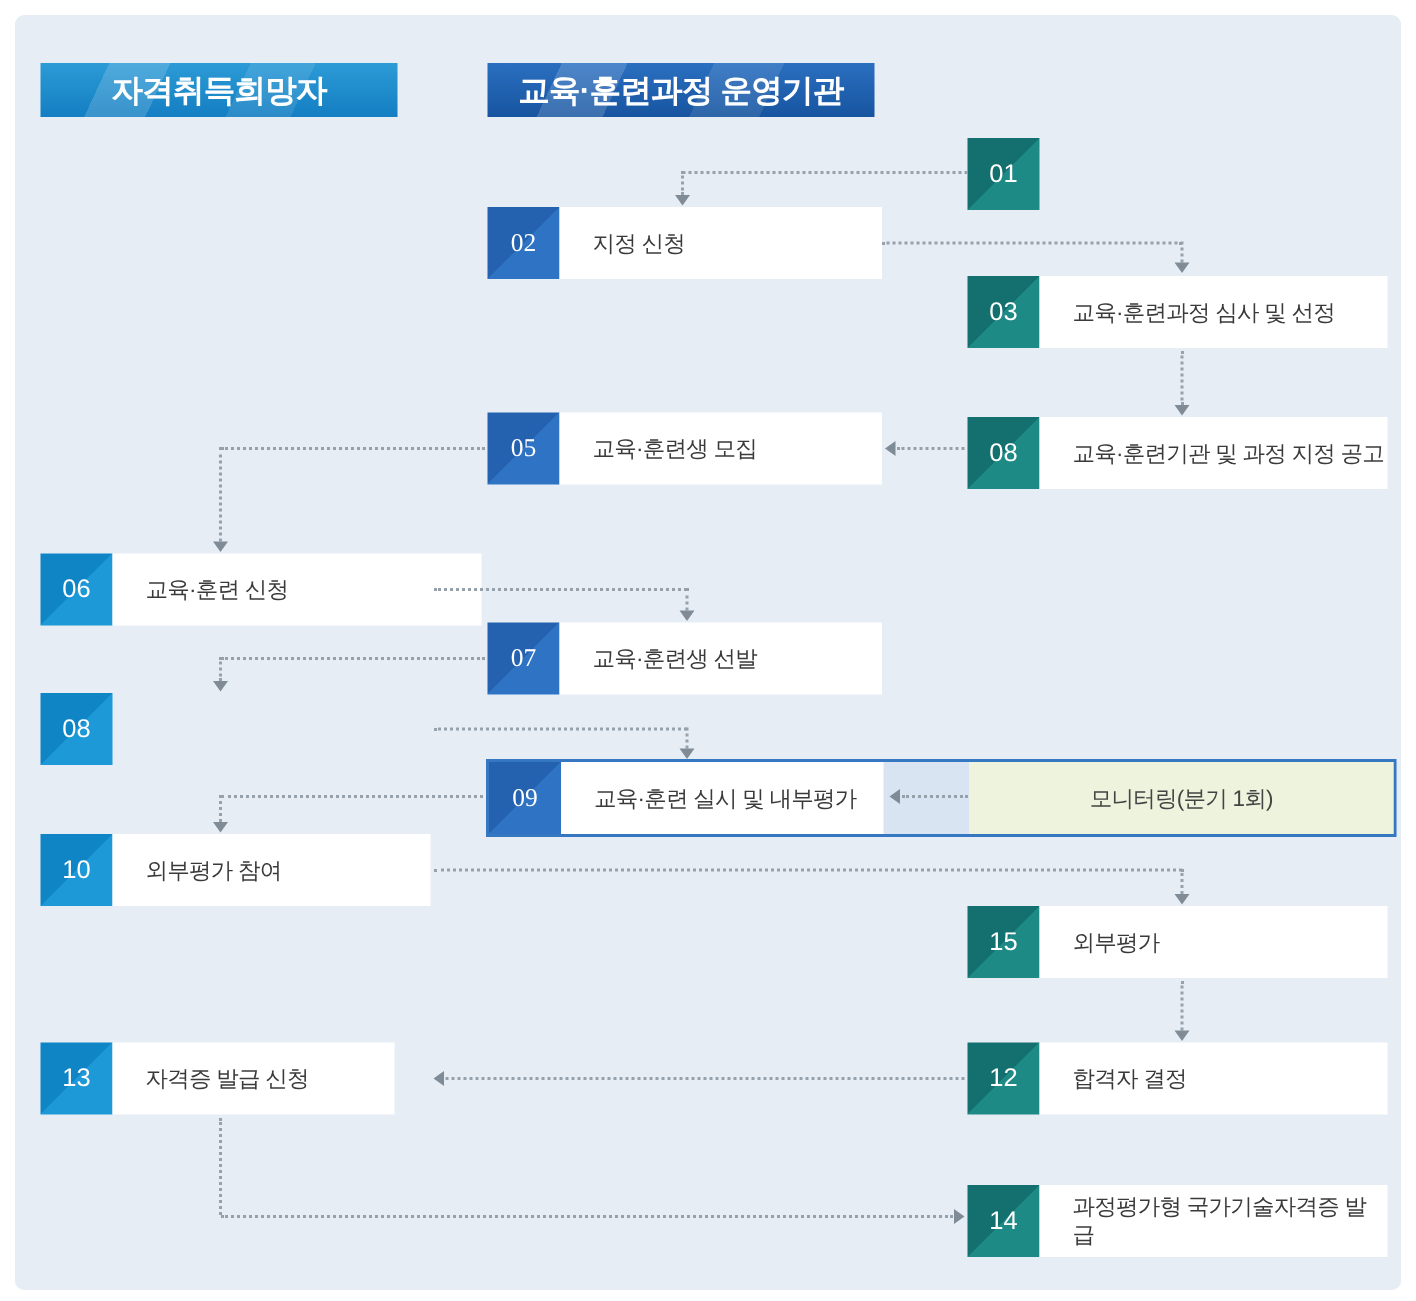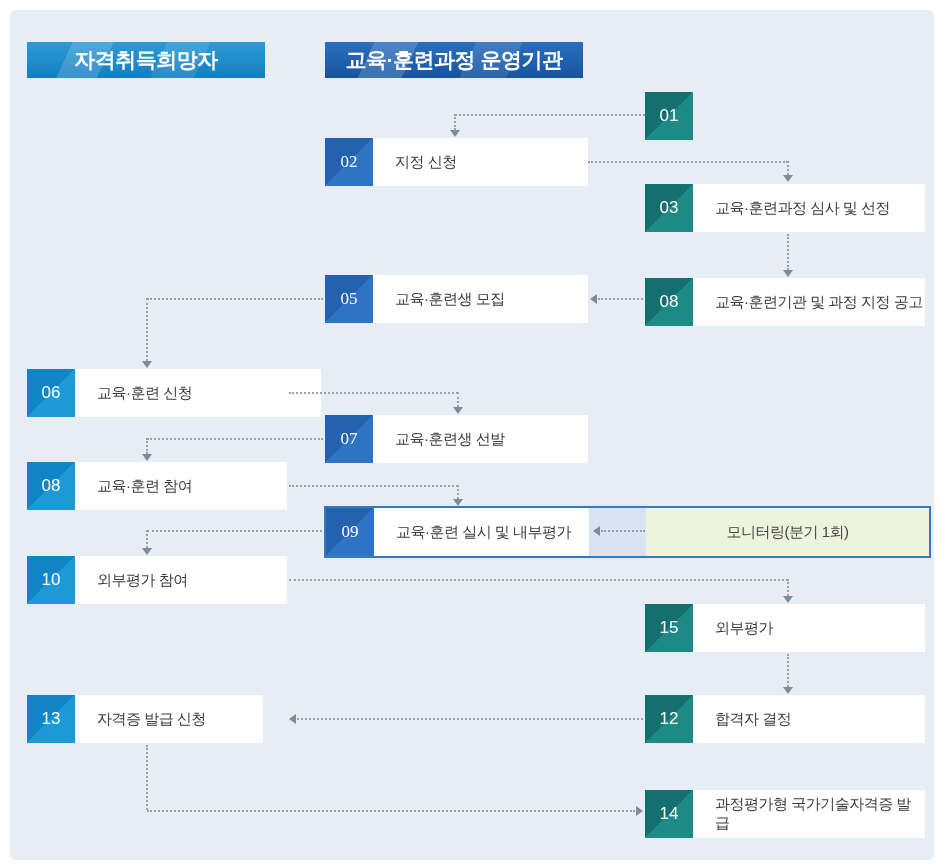--- a/index.html
+++ b/index.html
@@ -77,21 +77,20 @@
   <div class="label" style="width:246px">교육·훈련 신청</div>
 </div>
 
 <div class="step" style="left:325px;top:415px">
   <div class="num num-operator">07</div>
   <div class="label" style="width:215px">교육·훈련생 선발</div>
 </div>
 
 <div class="step" style="left:27px;top:462px">
   <div class="num num-applicant">08</div>
-  <div class="label" style="width:212px">교육·훈련 참여</div>
 </div>
 
 <div class="row09" style="left:324px;top:506px">
   <div class="num num-operator">09</div>
   <div class="label" style="width:215px">교육·훈련 실시 및  내부평가</div>
   <div class="mon-gap"></div>
   <div class="mon-box">모니터링(분기 1회)</div>
 </div>
 
 <div class="step" style="left:27px;top:556px">

